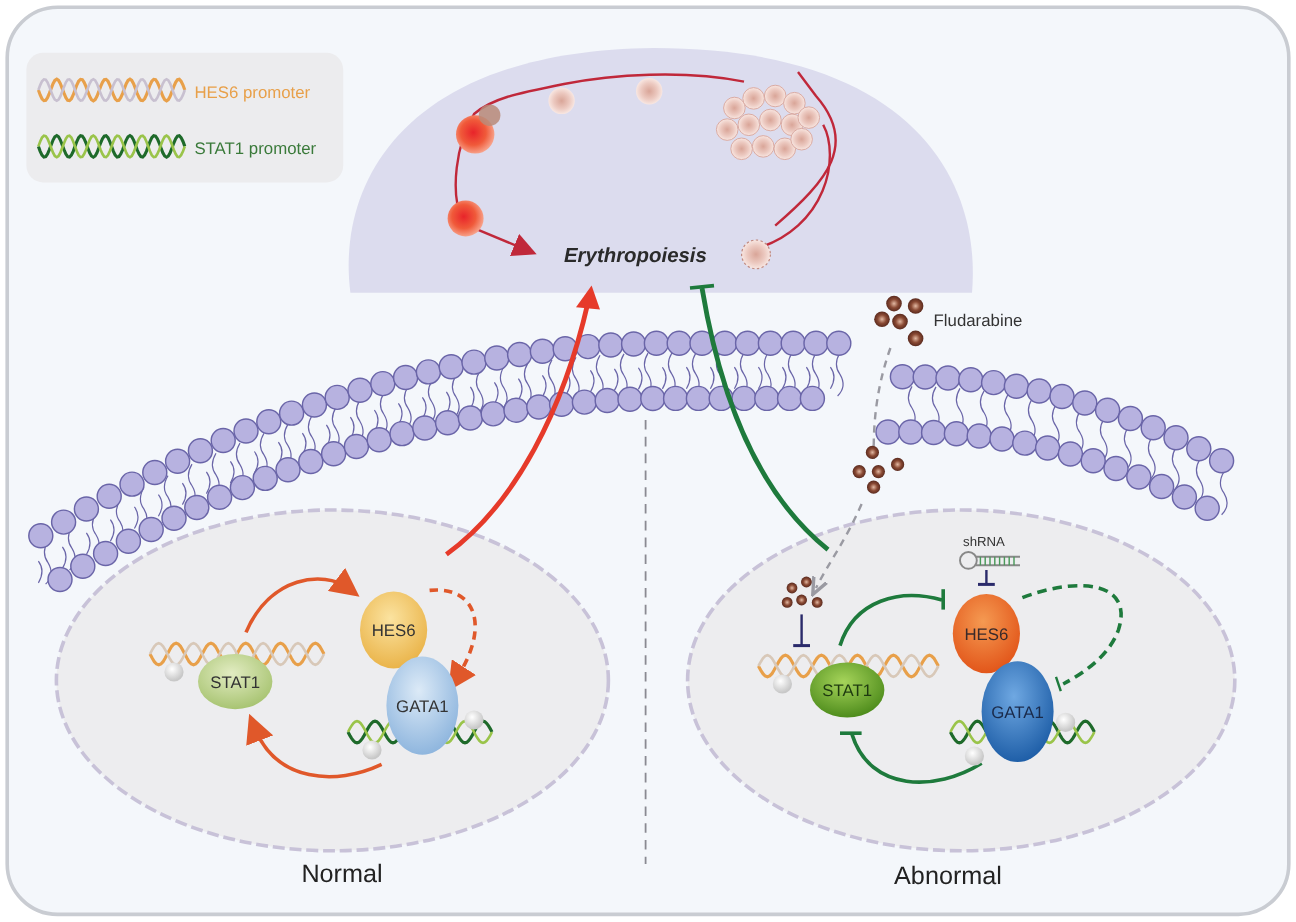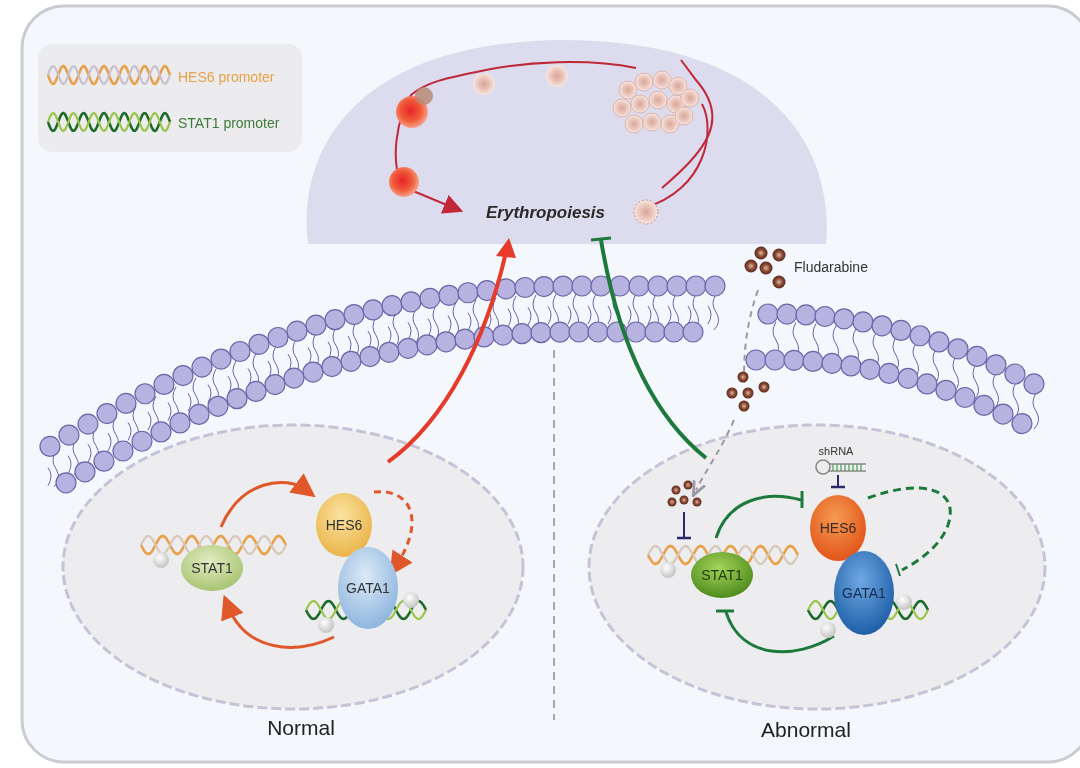--- a/index.html
+++ b/index.html
@@ -1,17 +1,17 @@
 <!DOCTYPE html>
 <html><head>
 <meta charset="utf-8">
 <style>
   html, body { margin:0; padding:0; background:#ffffff; }
   body { width:1080px; height:768px; position:relative; overflow:hidden; font-family:"Liberation Sans", sans-serif; }
-  #stage { position:absolute; left:16px; top:0; width:940px; height:768px;text-align:right; }
+  #stage { position:absolute; left:0; top:0; width:940px; height:768px;text-align:right; }
   svg text { font-family:"Liberation Sans", sans-serif; }
 </style>
 </head>
 <body>
 
 <div id="stage">
 <svg id="svg" width="1080" height="768" viewBox="0 0 1080 768" xmlns="http://www.w3.org/2000/svg">
   <defs>
     <radialGradient id="gRbc" cx="45%" cy="45%" r="55%">
       <stop offset="0%" stop-color="#e8242a"></stop>

